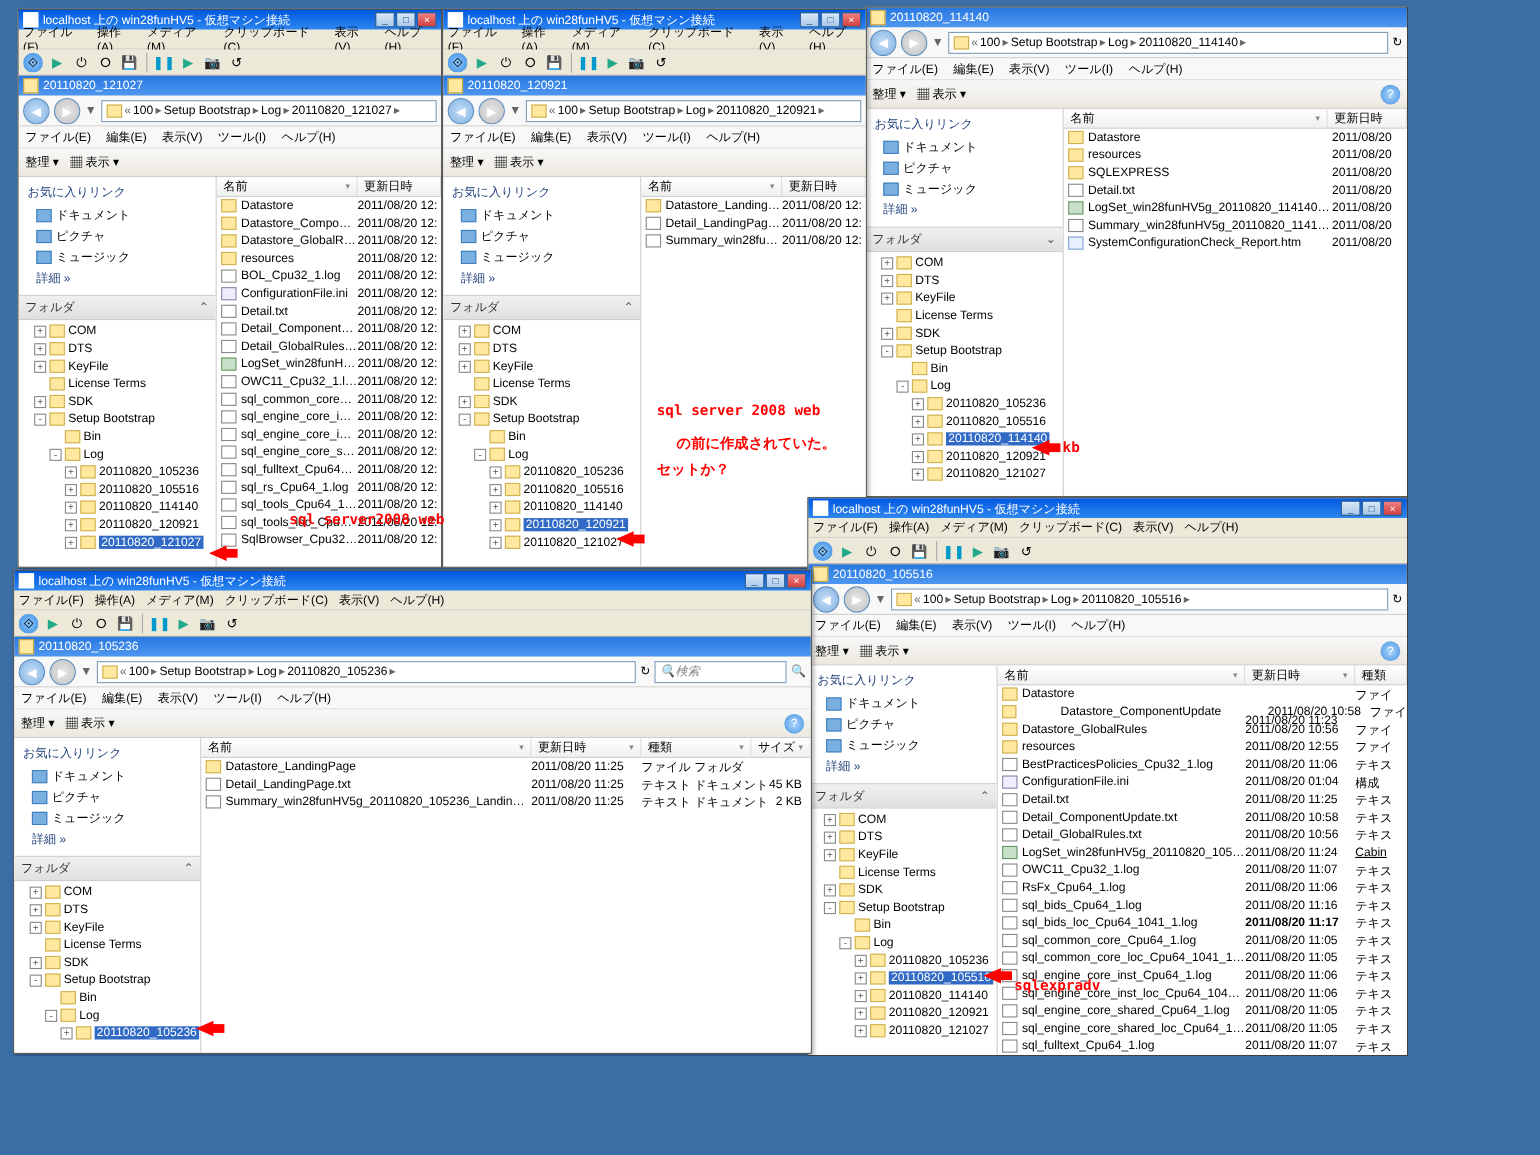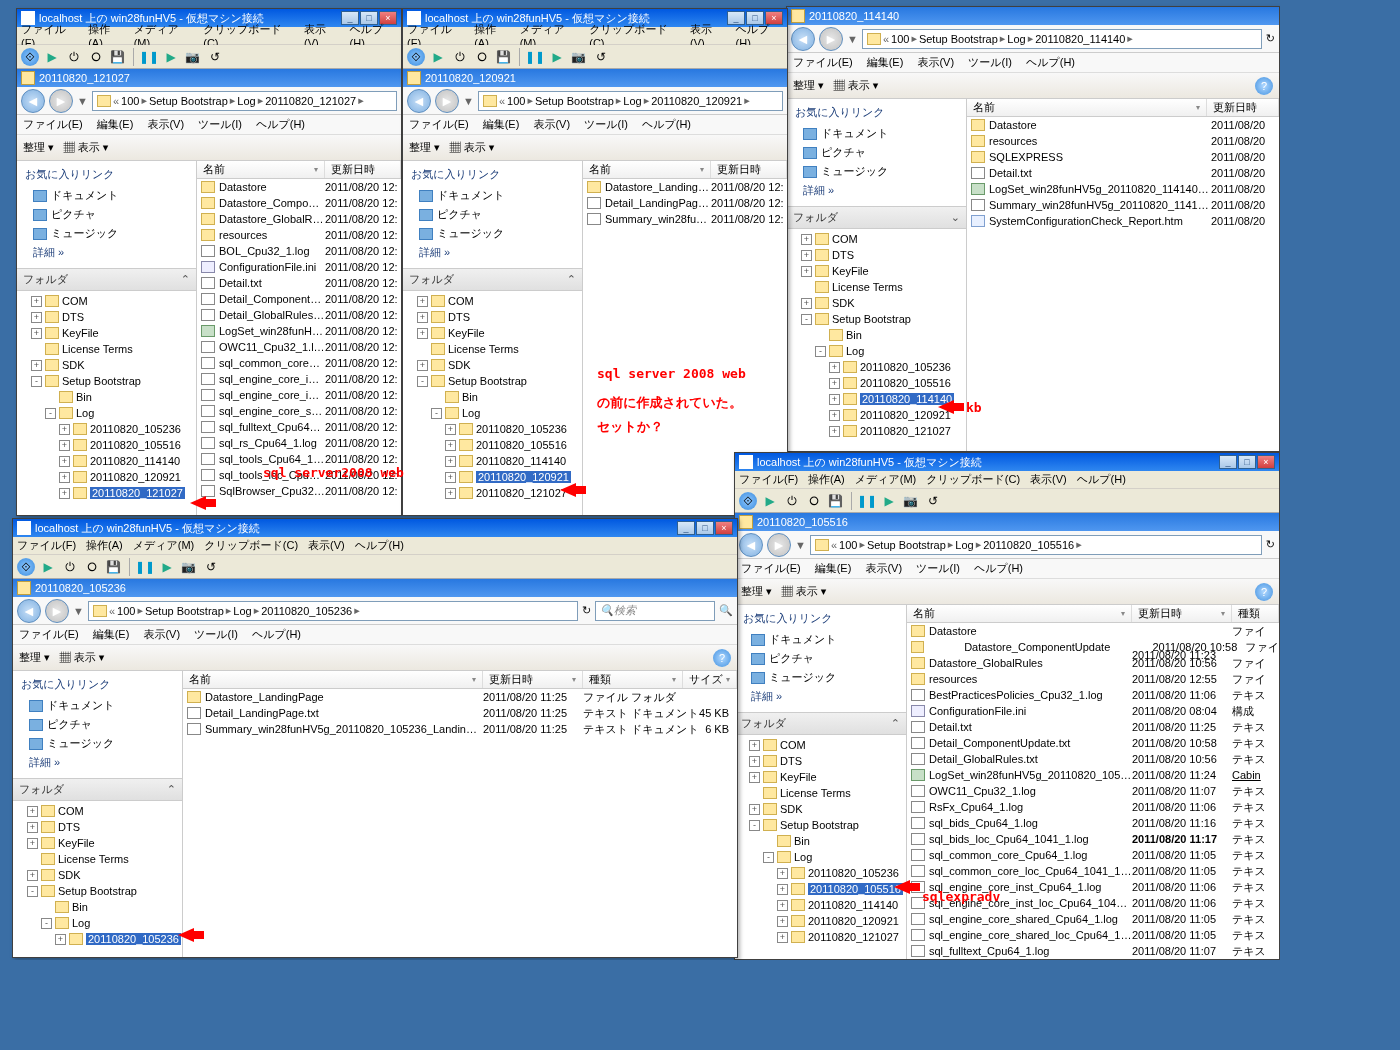--- a/index.html
+++ b/index.html
@@ -906,21 +906,21 @@
           </div>
           <div class="file-row">
             <span class="fico log"></span>
             <span class="name" style="width: 203px;">BestPracticesPolicies_Cpu32_1.log</span>
             <span class="date" style="width: 100px;">2011/08/20 11:06</span>
             <span class="ftype" style="flex: 1 1 0%;">テキス</span>
           </div>
           <div class="file-row">
             <span class="fico ini"></span>
             <span class="name" style="width: 203px;">ConfigurationFile.ini</span>
-            <span class="date" style="width: 100px;">2011/08/20 08:04</span>
+            <span class="date" style="width: 100px;">2011/08/20 01:04</span>
             <span class="ftype" style="flex: 1 1 0%;">構成</span>
           </div>
           <div class="file-row">
             <span class="fico txt"></span>
             <span class="name" style="width: 203px;">Detail.txt</span>
             <span class="date" style="width: 100px;">2011/08/20 11:25</span>
             <span class="ftype" style="flex: 1 1 0%;">テキス</span>
           </div>
           <div class="file-row">
             <span class="fico txt"></span>
@@ -1183,32 +1183,32 @@
             <span class="name" style="width: 278px;">Detail_LandingPage.txt</span>
             <span class="date" style="width: 100px;">2011/08/20 11:25</span>
             <span class="ftype" style="width: 100px;">テキスト ドキュメント</span>
             <span class="size" style="flex: 1 1 0%;">45 KB</span>
           </div>
           <div class="file-row">
             <span class="fico txt"></span>
             <span class="name" style="width: 278px;">Summary_win28funHV5g_20110820_105236_LandingPage.txt</span>
             <span class="date" style="width: 100px;">2011/08/20 11:25</span>
             <span class="ftype" style="width: 100px;">テキスト ドキュメント</span>
-            <span class="size" style="flex: 1 1 0%;">6 KB</span>
+            <span class="size" style="flex: 1 1 0%;">2 KB</span>
           </div>
         </div>
     </div>
   </div>
 </div>
 
 <div class="annot" style="left:263px; top:465px;">sql server2008 web</div>
 <div class="arrow-left" style="left:190px; top:496px;"></div>
 
 <div class="annot" style="left:597px; top:366px;">sql server 2008 web</div>
-<div class="annot" style="left:597px; top:394px;">の前に作成されていた。</div>
+<div class="annot" style="left:615px; top:394px;">の前に作成されていた。</div>
 <div class="annot" style="left:597px; top:418px;">セットか？</div>
 <div class="arrow-left" style="left:560px; top:483px;"></div>
 
 <div class="annot" style="left:966px; top:400px;">kb</div>
 <div class="arrow-left" style="left:938px; top:400px;"></div>
 
 <div class="annot" style="left:238px; top:928px;margin-top:36px;">sqlexpradvの前に作られていた！　セットか？</div>
 <div class="arrow-left" style="left:178px; top:928px;"></div>
 
 <div class="annot" style="left:922px; top:889px;">sqlexpradv</div>

